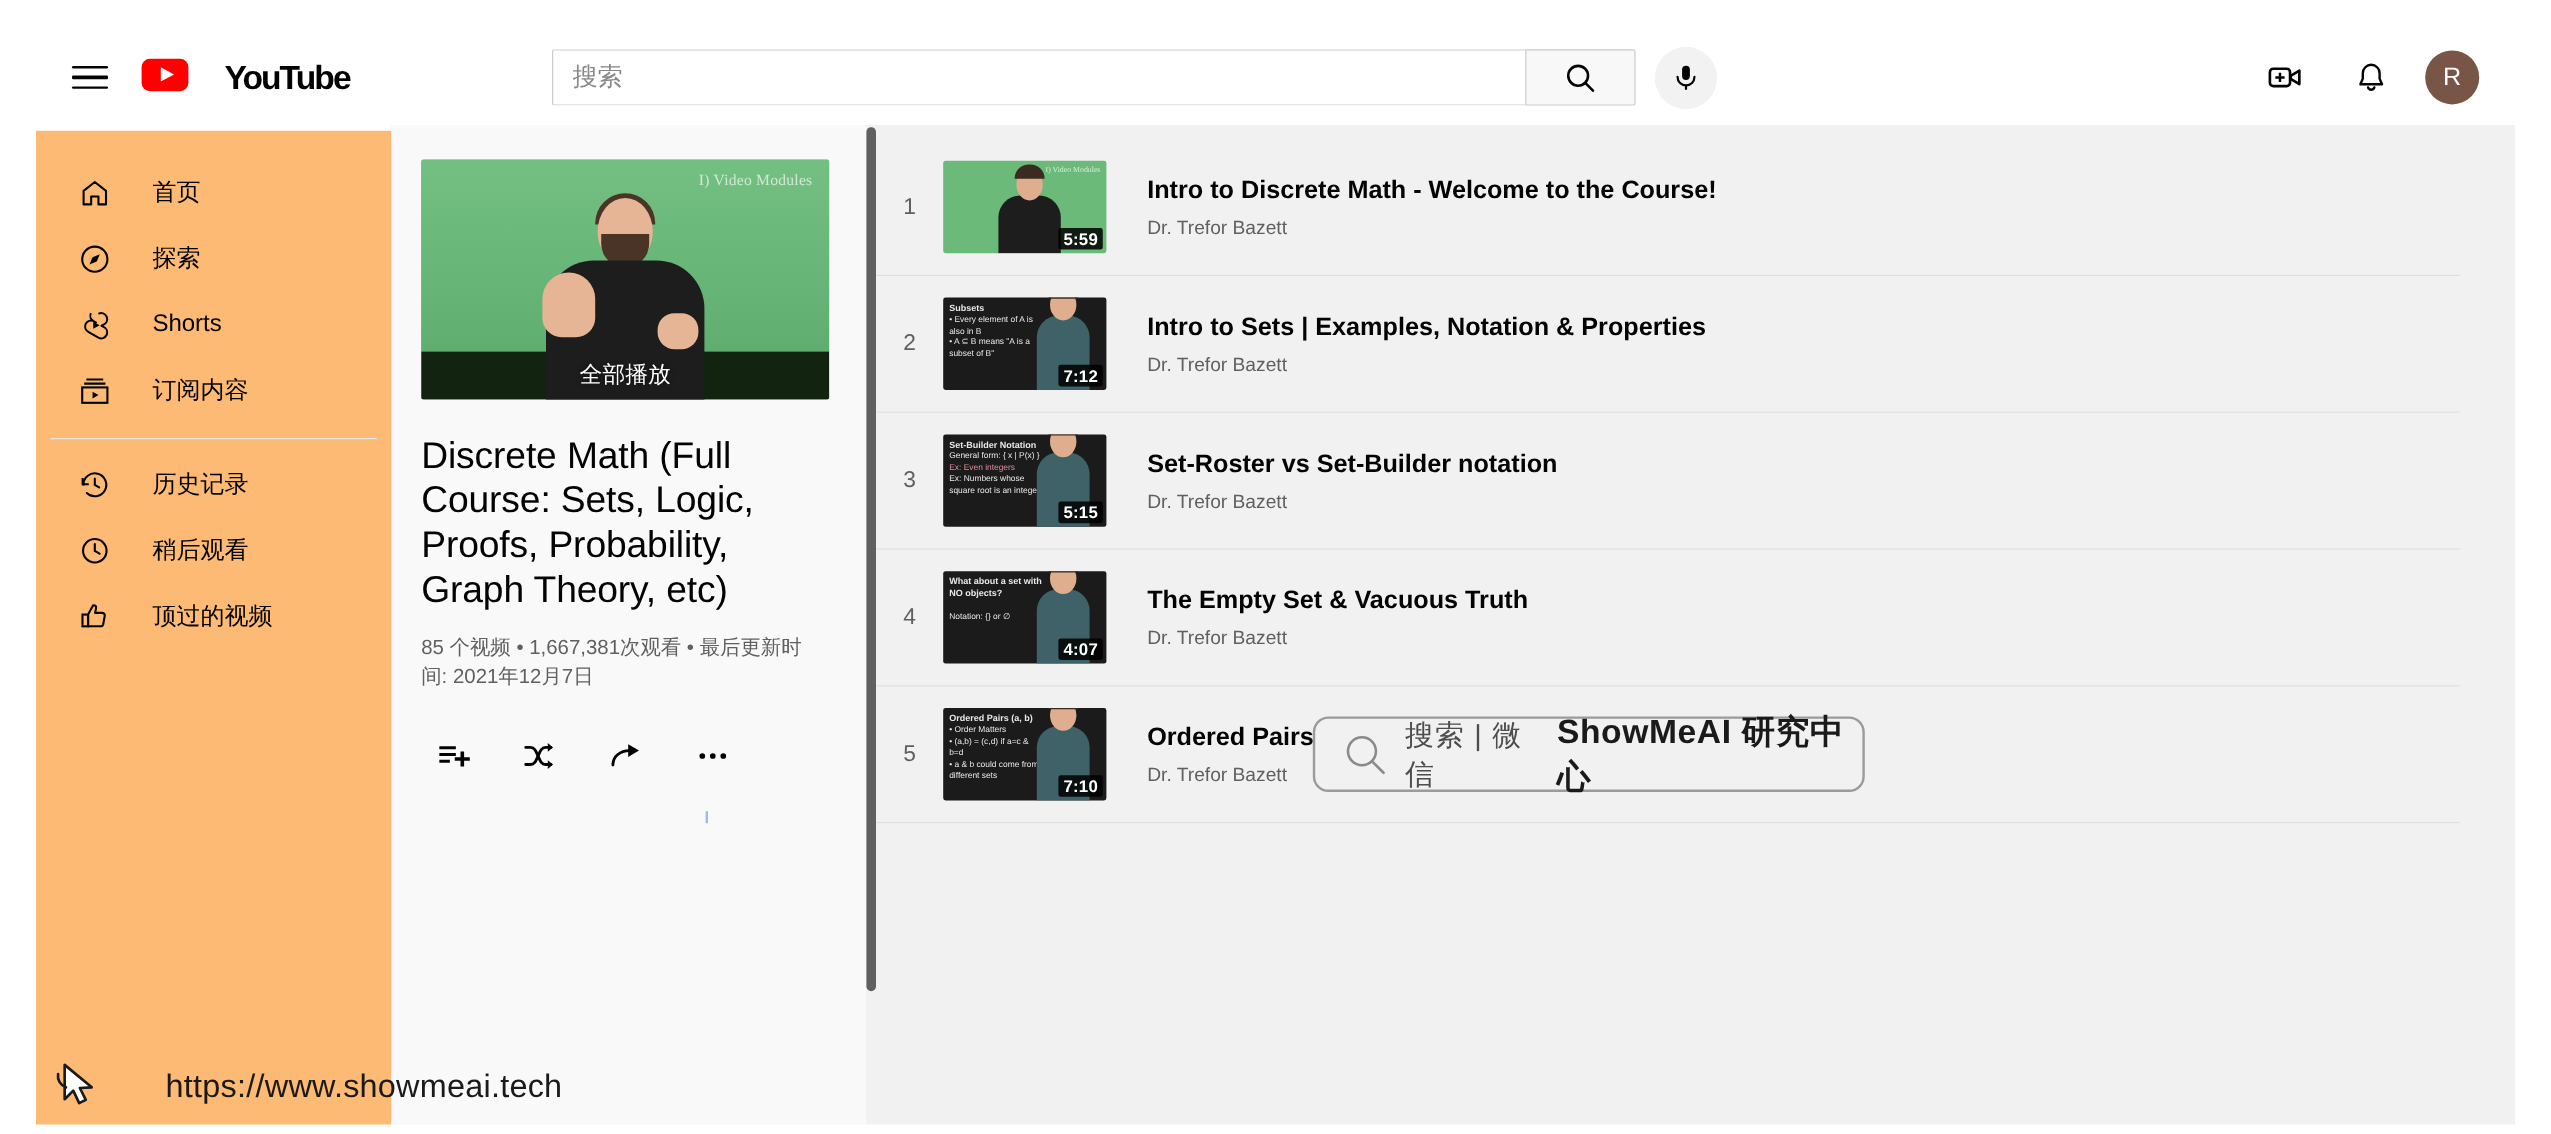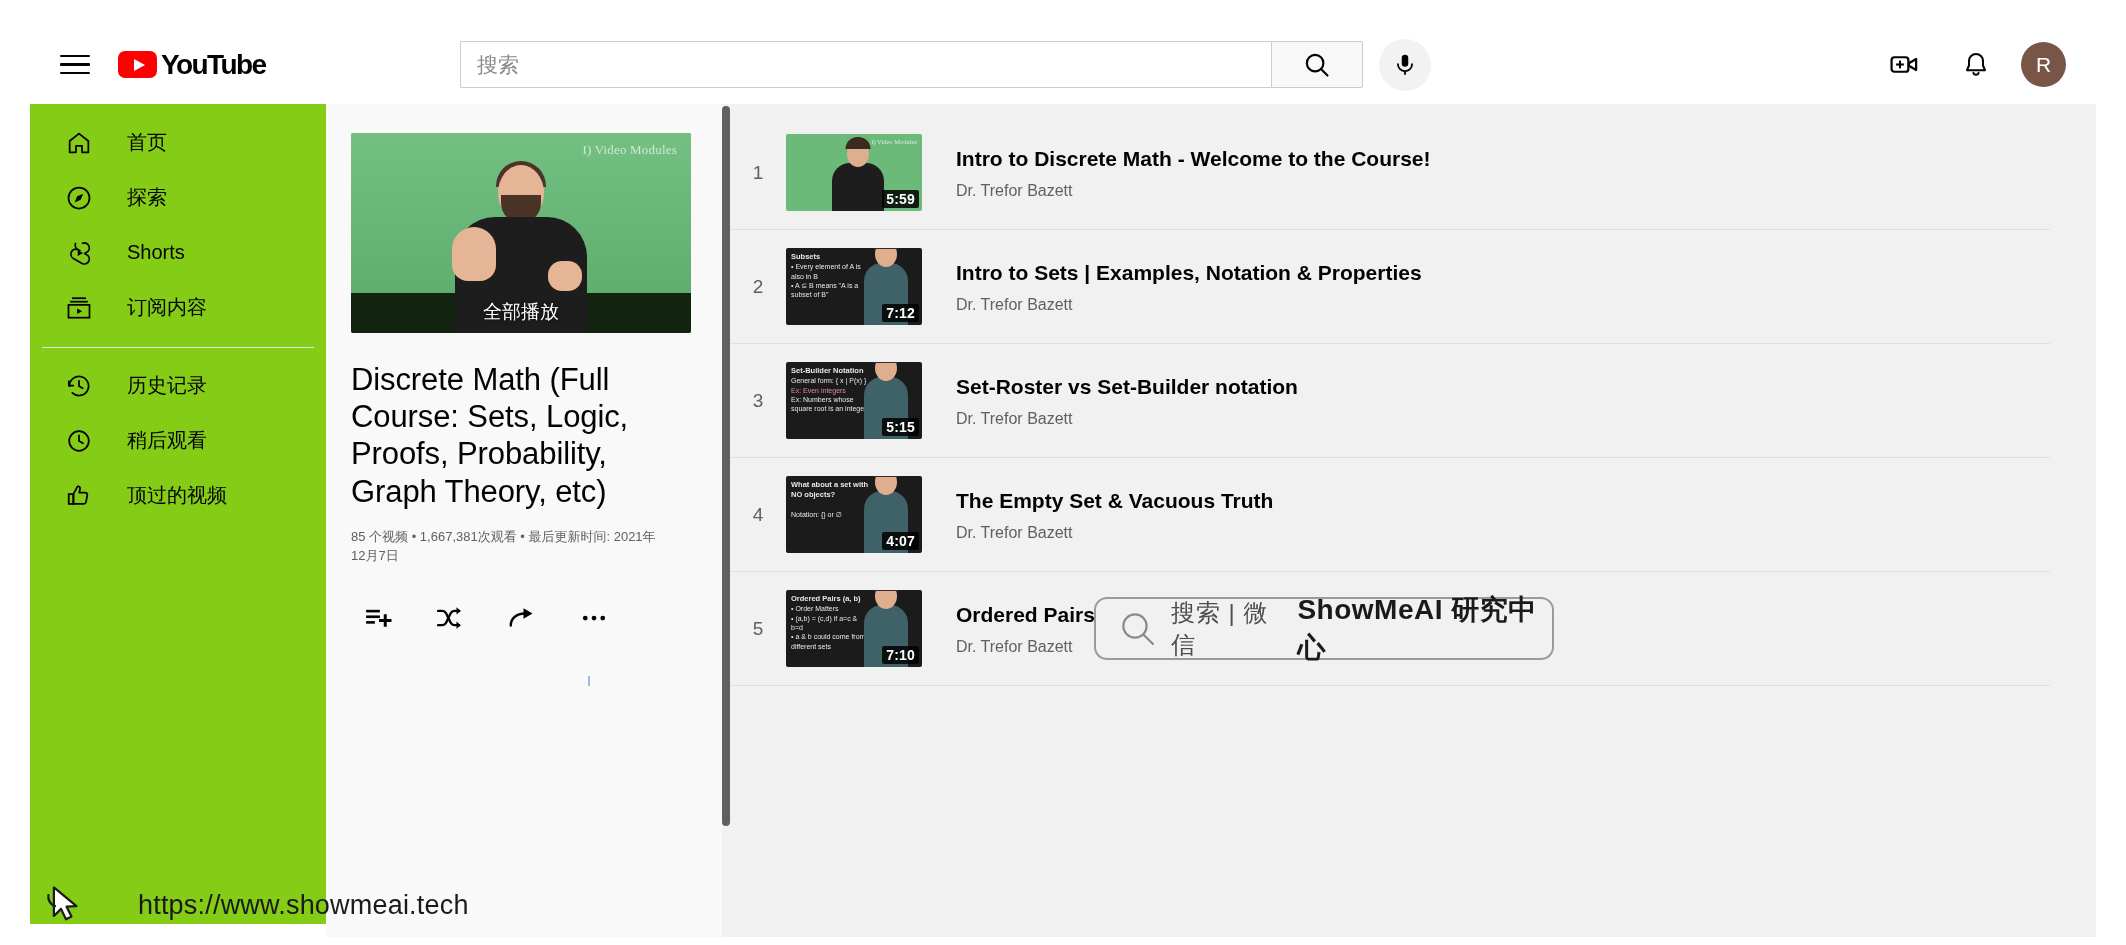--- a/index.html
+++ b/index.html
@@ -58,24 +58,25 @@
   .hamburger { width: 30px; }
   .hamburger span {
     display: block;
     height: 2.2px;
     background: #030303;
     margin: 6.5px 0;
     border-radius: 1px;
   }
   .yt-logo {
     display: flex;
-    align-items: center;
+    align-items: flex-start;
     margin-left: 16px;
     cursor: pointer;
     position: relative;
+    gap: 26px;
   }
   .yt-logo .play-box {
     width: 39px; height: 27px;
     background: #FF0000;
     border-radius: 7px;
     display: flex; align-items: center; justify-content: center;
     flex: none;
   }
   .yt-logo .play-tri {
     width: 0; height: 0;
@@ -155,24 +156,24 @@
     font-size: 21px;
     display: flex; align-items: center; justify-content: center;
     cursor: pointer;
     font-family: "Liberation Sans", sans-serif;
   }
 
   
   #sidebar {
     position: absolute;
     left: 0;
-    top: 66px;
+    top: 84px;
     width: 296px;
     height: 833px;
-    background: #84cc16;
+    background: #fdba74;
     padding-top: 14px;
     z-index: 30;
   }
   .nav-section { padding: 10px 0 12px 0; }
   .nav-divider { height: 1px; background: #e5e5e5; margin: 0 12px; }
   .nav-item {
     height: 55px;
     display: flex;
     align-items: center;
     padding-left: 34px;
@@ -262,21 +263,21 @@
     margin-top: 28px;
     font-size: 31px;
     line-height: 1.2;
     color: #030303;
     font-family: "Liberation Sans", "DejaVu Sans", sans-serif;
     font-weight: 400;
     letter-spacing: -0.1px;
   }
   .pl-meta {
     margin-top: 18px;
-    font-size: 13px;
+    font-size: 17px;
     line-height: 1.45;
     color: #606060;
     font-family: "Liberation Sans", "DejaVu Sans", sans-serif;
     max-width: 318px;
   }
   .pl-actions {
     margin-top: 33px;
     display: flex;
     align-items: center;
     gap: 32px;

